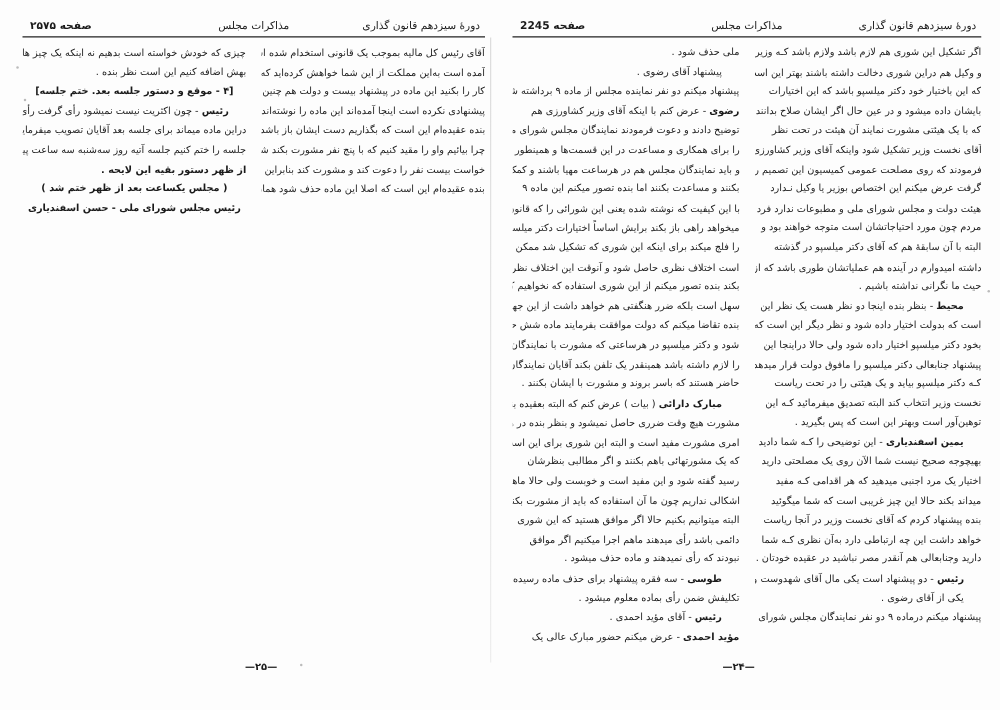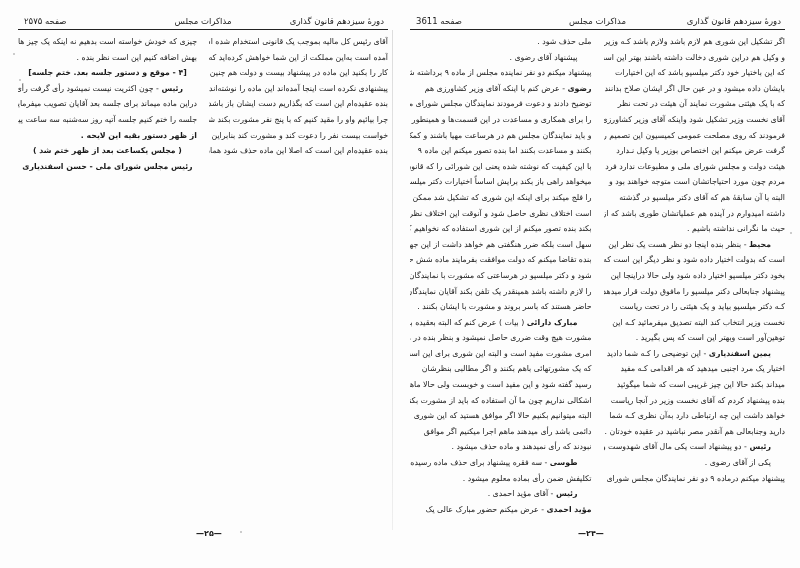--- a/index.html
+++ b/index.html
@@ -4,21 +4,21 @@
   <style>
     html, body { margin: 0; padding: 0; background: #ffffff; }
     body { width: 800px; height: 568px; overflow: hidden; position: relative; font-family: "DejaVu Sans", sans-serif; color: #1a1a1a; }
     .spread { position: absolute; left: 0; top: 0; width: 800px; height: 568px; background: #fdfdfd; }
     .page { position: absolute; top: 14px; height: 540px; direction: rtl; }
     .page.left { left: 18px; width: 370px; }
     .page.right { left: 410px; width: 375px; }
     .header { position: absolute; top: 0; left: 0; right: 0; height: 14px; font-size: 8.5px; line-height: 14px; white-space: nowrap; }
     .header .h-title { position: absolute; right: 4px; }
     .header .h-center { position: absolute; right: 50%; transform: translateX(50%); }
-    .header .h-page { position: absolute; left: 6px; }
+    .header .h-page { position: absolute; left: 6px; font-weight: bold; }
     .rule { position: absolute; top: 15px; left: 0; right: 0; height: 0; border-top: 1.3px solid #222; }
     .cols { position: absolute; top: 20px; left: 0; right: 0; bottom: 26px; display: flex; flex-direction: row; gap: 12px; }
     .col { flex: 1; font-size: 7.8px; line-height: 15.6px; text-align: justify; text-align-last: right; overflow: hidden; }
     .col p { margin: 0; white-space: nowrap; overflow: hidden; text-overflow: clip; }
     .speaker { font-weight: bold; }
     .center { text-align: center; text-align-last: center !important; }
     .bold { font-weight: bold; }
     .indent { padding-right: 14px; }
     .footer-num { position: absolute; bottom: 16px; font-size: 8px; font-weight: bold; letter-spacing: 0.5px; direction: ltr; }
     .page.left .footer-num { left: 178px; }
@@ -67,21 +67,21 @@
 
     <div class="footer-num">—۲۵—</div>
   </div>
 
   <div class="gutter-left"></div>
 
   <div class="page right">
     <div class="header">
       <span class="h-title">دورهٔ سیزدهم قانون گذاری</span>
       <span class="h-center">مذاکرات مجلس</span>
-      <span class="h-page">صفحه 3611</span>
+      <span class="h-page">صفحه 2245</span>
     </div>
     <div class="rule"></div>
 
     <div class="cols">
 
       <div class="col">
         <p>اگر تشکیل این شوری هم لازم باشد ولازم باشد کـه وزیر</p>
         <p>و وکیل هم دراین شوری دخالت داشته باشند بهتر این است</p>
         <p>که این باختیار خود دکتر میلسپو باشد که این اختیارات</p>
         <p>بایشان داده میشود و در عین حال اگر ایشان صلاح بدانند</p>
@@ -97,20 +97,21 @@
 
         <p class="indent"><span class="speaker">محیط</span> <span>- بنظر بنده اینجا دو نظر هست یک نظر این</span></p>
         <p>است که بدولت اختیار داده شود و نظر دیگر این است که</p>
         <p>بخود دکتر میلسپو اختیار داده شود ولی حالا دراینجا این</p>
         <p>پیشنهاد جنابعالی دکتر میلسپو را مافوق دولت قرار میدهد</p>
         <p>کـه دکتر میلسپو بیاید و یک هیئتی را در تحت ریاست</p>
         <p>نخست وزیر انتخاب کند البته تصدیق میفرمائید کـه این</p>
         <p>توهین‌آور است وبهتر این است که پس بگیرید .</p>
 
         <p class="indent"><span class="speaker">یمین اسفندیاری</span> <span>- این توضیحی را کـه شما دادید</span></p>
+        <p>بهیچوجه صحیح نیست شما الآن روی یک مصلحتی دارید</p>
         <p>اختیار یک مرد اجنبی میدهید که هر اقدامی کـه مفید</p>
         <p>میداند بکند حالا این چیز غریبی است که شما میگوئید</p>
         <p>بنده پیشنهاد کردم که آقای نخست وزیر در آنجا ریاست</p>
         <p>خواهد داشت این چه ارتباطی دارد به‌آن نظری کـه شما</p>
         <p>دارید وجنابعالی هم آنقدر مصر نباشید در عقیده خودتان .</p>
 
         <p class="indent"><span class="speaker">رئیس</span> <span>- دو پیشنهاد است یکی مال آقای شهدوست و</span></p>
         <p class="indent">یکی از آقای رضوی .</p>
         <p>پیشنهاد میکنم درماده ۹ دو نفر نمایندگان مجلس شورای</p>
       </div>

